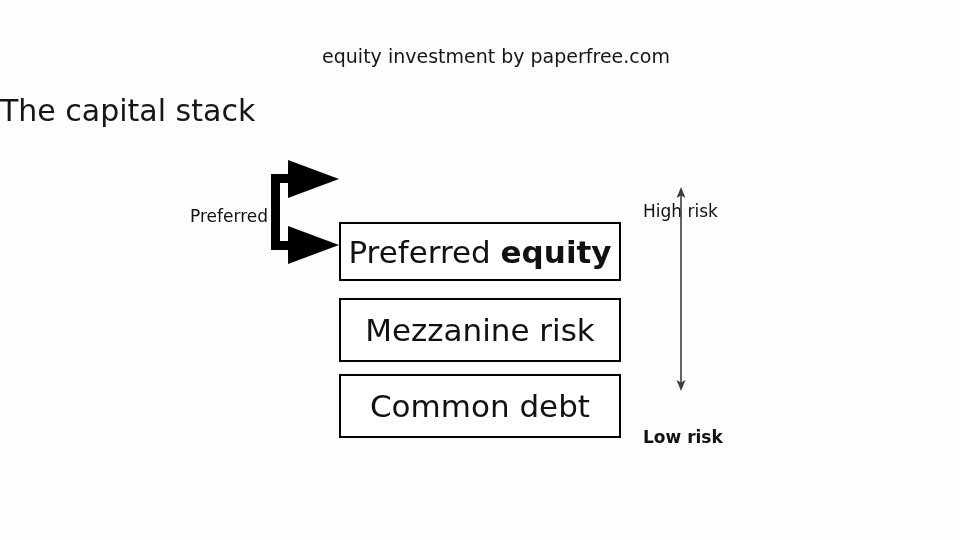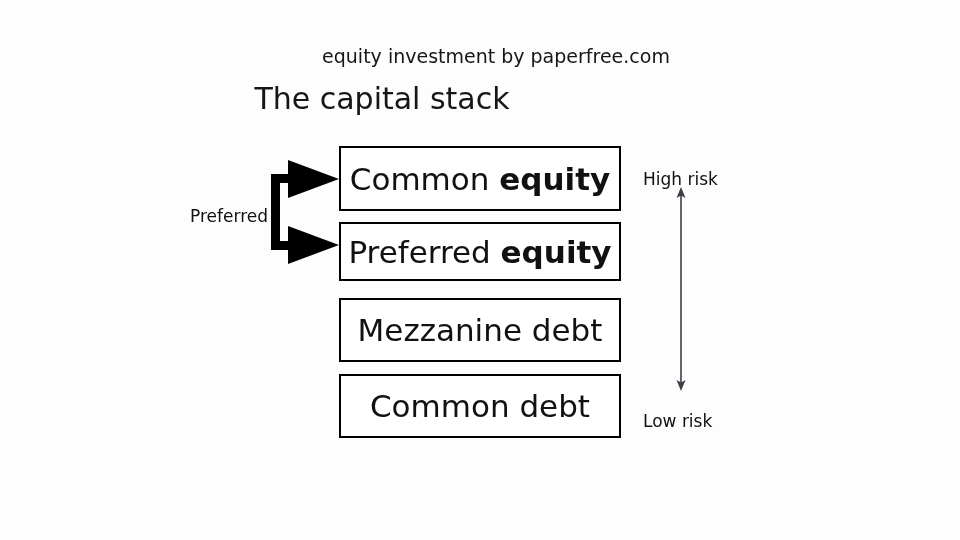--- a/index.html
+++ b/index.html
@@ -29,23 +29,23 @@
     text-align: center;
     font-size: 19px;
     line-height: 26px;
     color: #161616;
     white-space: nowrap;
     padding-left: 16px;
   }
   .title {
     position: absolute;
     left: 0;
-    top: 80px;
+    top: 92px;
     width: 764px;
-    text-align: center;
+    text-align: left;
     font-size: 30px;
     line-height: 38px;
     color: #161616;
     white-space: nowrap;
   }
 
   
   .stack-box {
     position: absolute;
     left: 339px;
@@ -95,56 +95,52 @@
 
   
   .risk-label {
     position: absolute;
     width: 140px;
     text-align: left;
     font-size: 17px;
     line-height: 22px;
     color: #111111;
     white-space: nowrap;
+    margin-top: 32px;
   }
   #risk-high { left: 643px; top: 168px; }
-  #risk-low  { left: 643px; top: 410px; }
+  #risk-low  { left: 643px; top: 394px; font-weight: bold; }
 
   #risk-arrow {
     position: absolute;
     left: 668px;
     top: 185px;
     width: 26px;
     height: 208px;
   }
 </style>
 </head>
 <body>
 
 <div id="canvas">
 
   <div class="subtitle">equity investment by paperfree.com</div>
 
   <div class="title">The capital stack</div>
 
-  <div class="stack-box" id="box-common">
-    <span class="stack-label">
-      <span>Common </span><b>equity</b>
-    </span>
-  </div>
 
   <div class="stack-box" id="box-preferred">
     <span class="stack-label">
       <span>Preferred </span><b>equity</b>
     </span>
   </div>
 
   <div class="stack-box" id="box-mezzanine">
     <span class="stack-label">
-      <span>Mezzanine debt</span><b></b>
+      <span>Mezzanine risk</span><b></b>
     </span>
   </div>
 
   <div class="stack-box" id="box-senior">
     <span class="stack-label">
       <span>Common debt</span><b></b>
     </span>
   </div>
 
   <div class="investment-label">Preferred</div>

